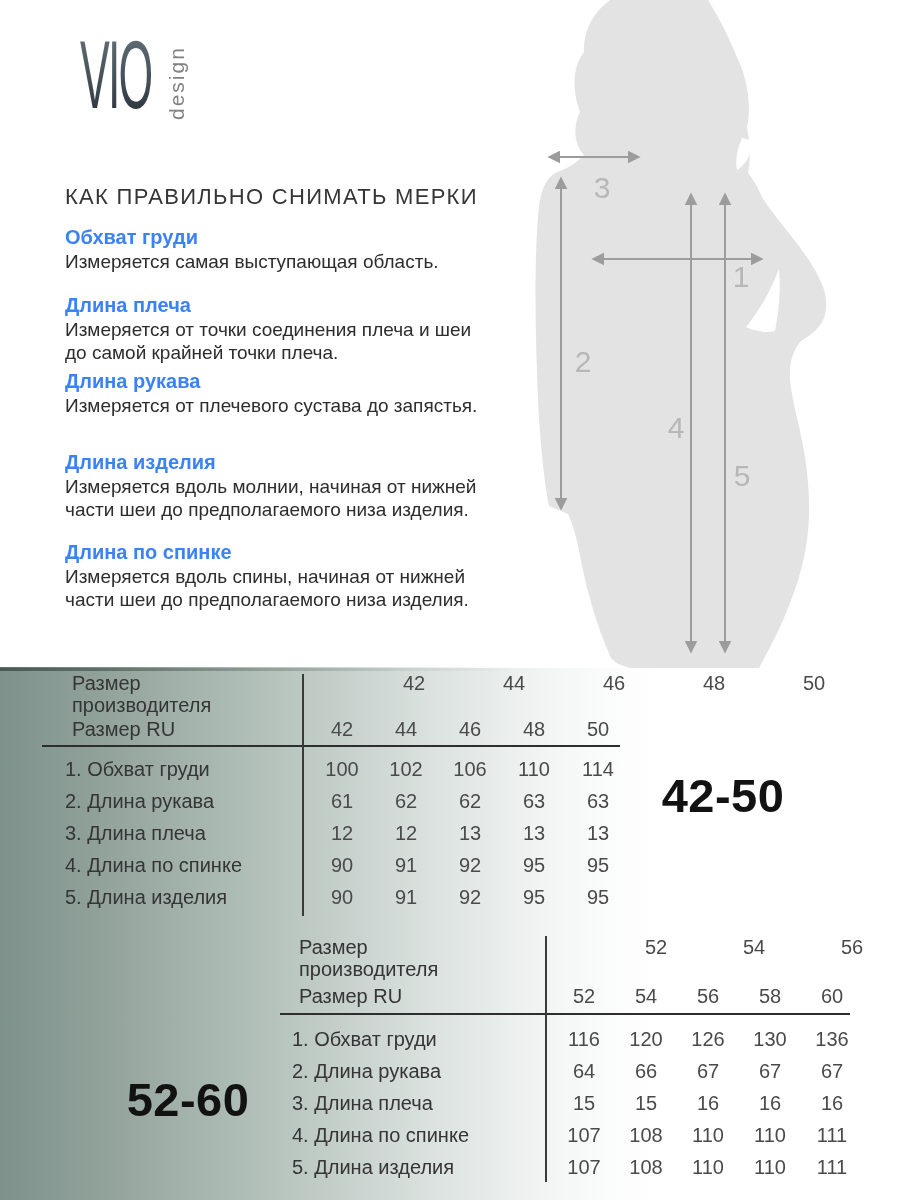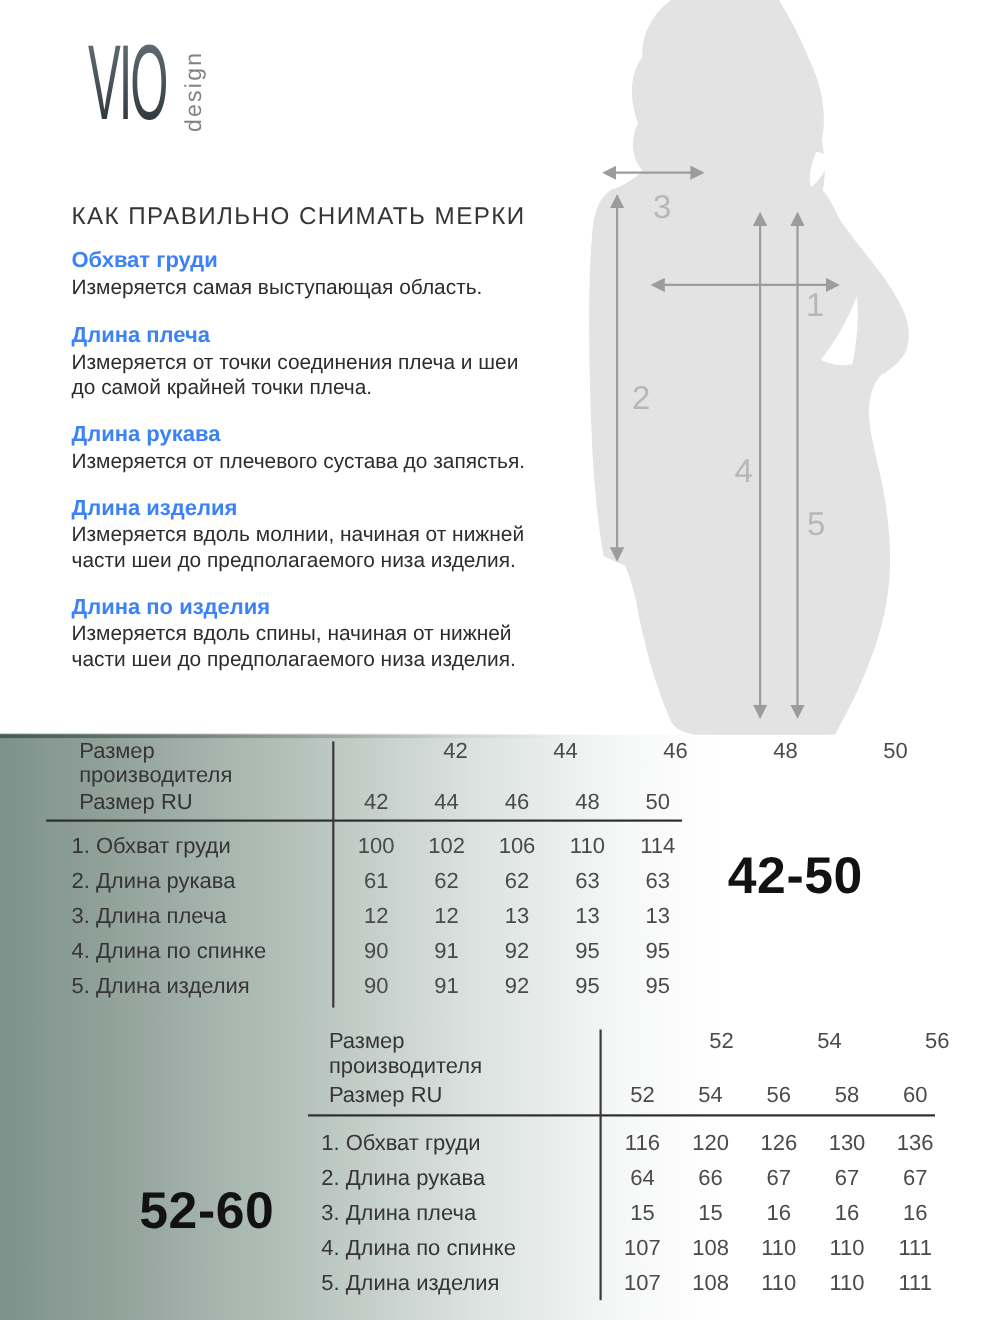--- a/index.html
+++ b/index.html
@@ -76,31 +76,31 @@
 
   <div class="instr" style="top:225px">
     <div class="ititle">Обхват груди</div>
     <div class="iline">Измеряется самая выступающая область.</div>
   </div>
   <div class="instr" style="top:293px">
     <div class="ititle">Длина плеча</div>
     <div class="iline">Измеряется от точки соединения плеча и шеи</div>
     <div class="iline">до самой крайней точки плеча.</div>
   </div>
-  <div class="instr" style="top:383px">
+  <div class="instr" style="top:369px">
     <div class="ititle">Длина рукава</div>
     <div class="iline">Измеряется от плечевого сустава до запястья.</div>
   </div>
   <div class="instr" style="top:450px">
     <div class="ititle">Длина изделия</div>
     <div class="iline">Измеряется вдоль молнии, начиная от нижней</div>
     <div class="iline">части шеи до предполагаемого низа изделия.</div>
   </div>
   <div class="instr" style="top:540px">
-    <div class="ititle">Длина по изделия</div>
+    <div class="ititle">Длина по спинке</div>
     <div class="iline">Измеряется вдоль спины, начиная от нижней</div>
     <div class="iline">части шеи до предполагаемого низа изделия.</div>
   </div>
 
   <svg class="figure" viewBox="0 0 380 670" width="380" height="670">
     <defs>
       <marker id="ah" viewBox="0 0 10 10" refX="8" refY="5" markerWidth="6.5" markerHeight="6.5" orient="auto-start-reverse">
         <path d="M0 0 L10 5 L0 10 z" fill="#9c9c9c"></path>
       </marker>
     </defs>

